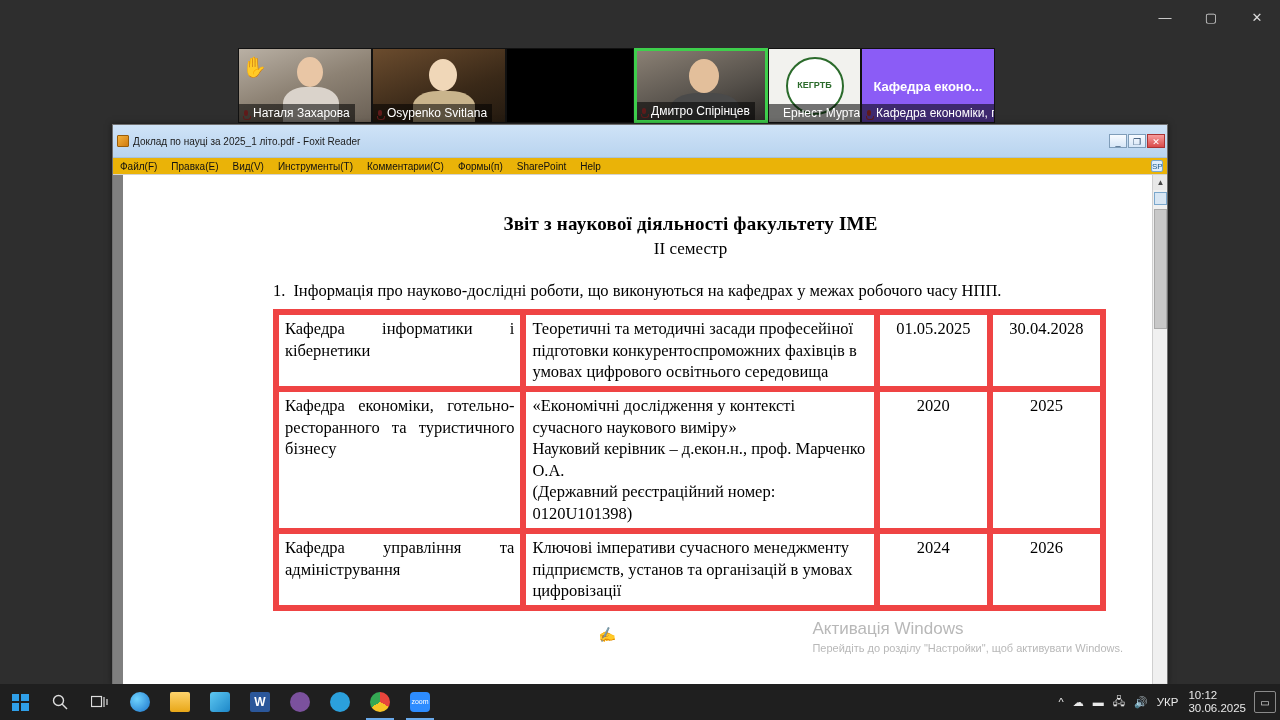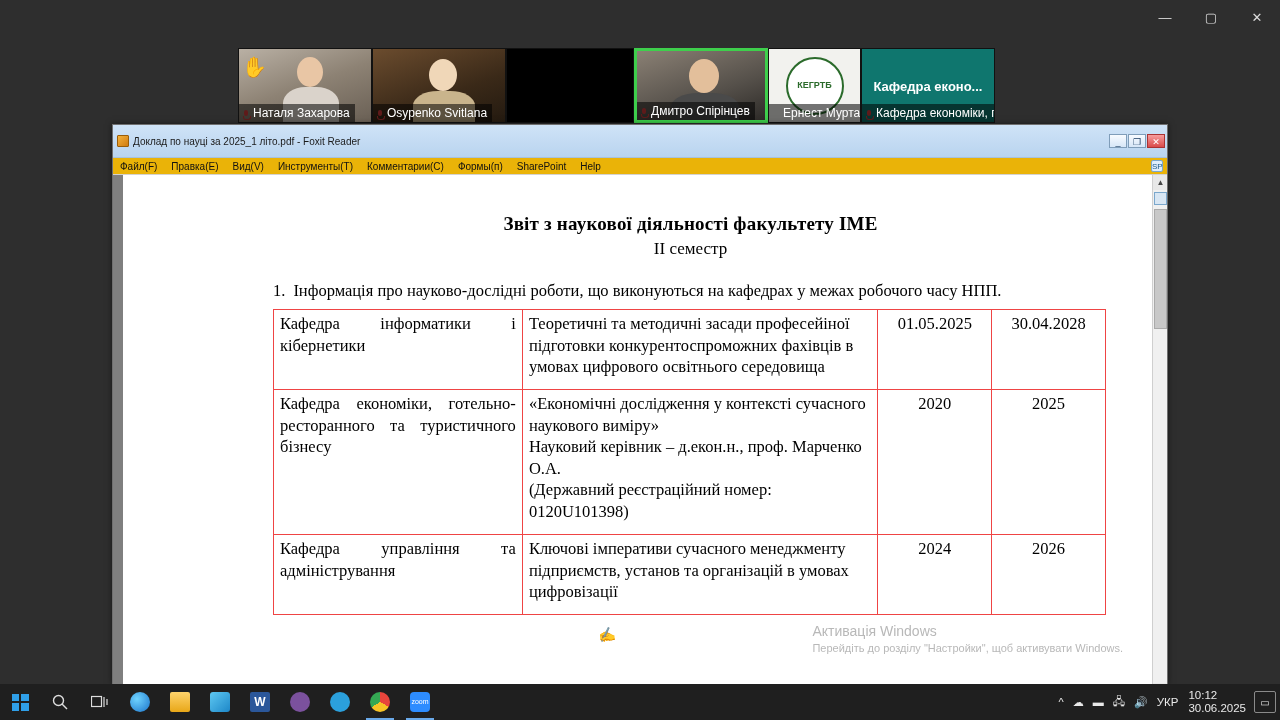--- a/index.html
+++ b/index.html
@@ -59,21 +59,21 @@
     content: ""; position: absolute; left: 0; top: 6px;
     width: 6px; height: 3px; border: 1px solid #d23b3b;
     border-top: none; border-radius: 0 0 3px 3px;
   }
 
   .tile-1 { width: 134px; background: linear-gradient(160deg,#b9b0a4 0%, #8d8274 50%, #6a6055 100%); }
   .tile-2 { width: 134px; background: linear-gradient(160deg,#6b4c2e 0%, #3a2918 60%, #241a10 100%); }
   .tile-3 { width: 128px; background: #000; }
   .tile-4 { width: 134px; background: linear-gradient(160deg,#8a8074 0%,#55504a 60%,#2e2b28 100%); }
   .tile-5 { width: 93px; background: #f2f2ee; }
-  .tile-6 { width: 134px; background: #0f766e; }
+  .tile-6 { width: 134px; background: #8b5cf6; }
 
   .head {
     position: absolute; border-radius: 50%;
   }
   .body-sh {
     position: absolute; border-radius: 40% 40% 0 0;
   }
   .hand-emoji {
     position: absolute; left: 3px; top: 6px; font-size: 20px;
   }
@@ -158,21 +158,21 @@
     margin-top: 22px; font-size: 16.5px; font-weight: normal;
     text-align: justify; line-height: 1.22;
   }
   .doc-para .num { margin-right: 8px; }
 
   table.rep {
     margin-top: 8px; border-collapse: collapse; width: 833px;
     font-size: 16.5px; line-height: 1.30;
   }
   table.rep td {
-    border: 1px solid #ef4444; padding: 3px 6px 12px 6px;
+    border: 6px solid #ef4444; padding: 3px 6px 4px 6px;
     vertical-align: top;
   }
   td.c1 { width: 245px; text-align: justify; }
   td.c2 { width: 350px; }
   td.c3, td.c4 { width: 112px; text-align: center; }
   .just-spread { text-align: justify; text-align-last: justify; }
 
   .cursor-hand {
     position: absolute; left: 475px; top: 452px;
     font-size: 14px; color: #333; transform: rotate(-10deg);
@@ -196,21 +196,21 @@
     position: absolute; top: 17px; left: 1px; width: 13px; height: 13px;
     background: #d8e6f3; border: 1px solid #7aa7cc;
   }
 
   
   .watermark {
     position: absolute; right: 30px; bottom: 42px;
     color: #b8b8b8; font-family: "Liberation Sans", sans-serif;
     text-align: left;
   }
-  .watermark .w1 { font-size: 14px; }
+  .watermark .w1 { font-size: 17px; }
   .watermark .w2 { font-size: 11px; margin-top: 3px; line-height: 1.25; }
 
   
   .taskbar {
     position: absolute; left: 0; bottom: 0; width: 1280px; height: 36px;
     background: #1f1f1f; display: flex; align-items: center;
   }
   .tb-left { display: flex; align-items: center; height: 36px; }
   .tb-item {
     width: 40px; height: 36px; display: flex; align-items: center;

